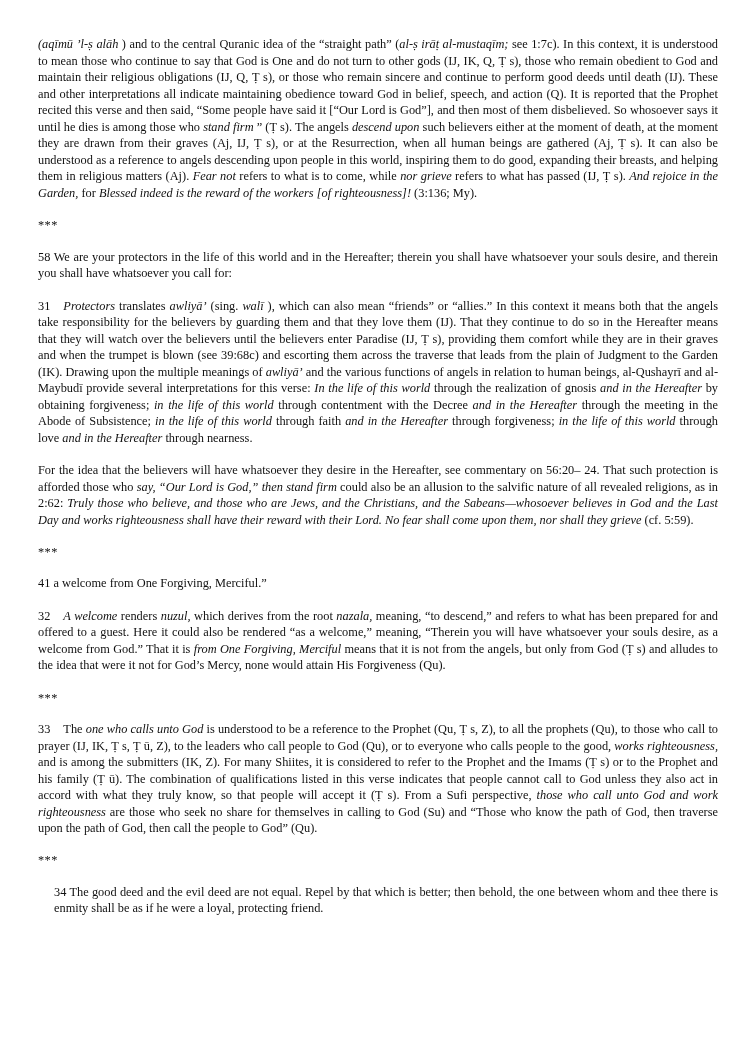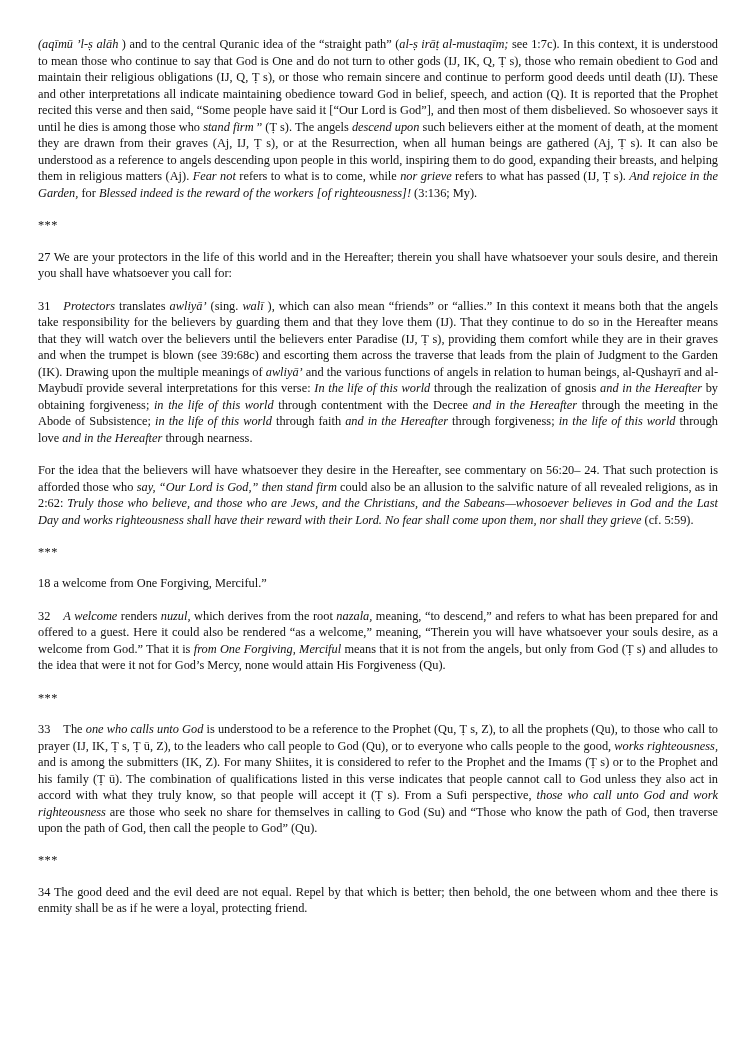--- a/index.html
+++ b/index.html
@@ -43,33 +43,34 @@
     color: #101010;
   }
   .gap {
     display: inline-block;
     width: 13px;
   }
   i, em {
   }
   .tail {
     margin-bottom: 0;
+    margin-left: 16px;
   }
 </style>
 </head>
 <body>
 
 <div id="page">
   <div id="content">
       <p class="para"><i>(aqīmū ’l-ṣ alāh </i><span>) and to the central Quranic idea of the “straight path” (</span><i>al-ṣ irāṭ al-mustaqīm;</i><span> see 1:7c). In this context, it is understood to mean those who continue to say that God is One and do not turn to other gods (IJ, IK, Q, Ṭ s), those who remain obedient to God and maintain their religious obligations (IJ, Q, Ṭ s), or those who remain sincere and continue to perform good deeds until death (IJ). These and other interpretations all indicate maintaining obedience toward God in belief, speech, and action (Q). It is reported that the Prophet recited this verse and then said, “Some people have said it [“Our Lord is God”], and then most of them disbelieved. So whosoever says it until he dies is among those who </span><i>stand firm </i><span>” (Ṭ s). The angels </span><i>descend upon</i><span> such believers either at the moment of death, at the moment they are drawn from their graves (Aj, IJ, Ṭ s), or at the Resurrection, when all human beings are gathered (Aj, Ṭ s). It can also be understood as a reference to angels descending upon people in this world, inspiring them to do good, expanding their breasts, and helping them in religious matters (Aj). </span><i>Fear not</i><span> refers to what is to come, while </span><i>nor grieve</i><span> refers to what has passed (IJ, Ṭ s). </span><i>And rejoice in the Garden,</i><span> for </span><i>Blessed indeed is the reward of the workers [of righteousness]!</i><span> (3:136; My).</span></p>
       <div class="sep">***</div>
-      <p class="para verse"><span>27 We are your protectors in the life of this world and in the Hereafter; therein you shall have whatsoever your souls desire, and therein you shall have whatsoever you call for:</span></p>
+      <p class="para verse"><span>58 We are your protectors in the life of this world and in the Hereafter; therein you shall have whatsoever your souls desire, and therein you shall have whatsoever you call for:</span></p>
       <p class="para"><span>31</span><span class="gap">&nbsp;</span><i>Protectors</i><span> translates </span><i>awliyā’</i><span> (sing. </span><i>walī</i><span> ), which can also mean “friends” or “allies.” In this context it means both that the angels take responsibility for the believers by guarding them and that they love them (IJ). That they continue to do so in the Hereafter means that they will watch over the believers until the believers enter Paradise (IJ, Ṭ s), providing them comfort while they are in their graves and when the trumpet is blown (see 39:68c) and escorting them across the traverse that leads from the plain of Judgment to the Garden (IK). Drawing upon the multiple meanings of </span><i>awliyā’</i><span> and the various functions of angels in relation to human beings, al-Qushayrī and al-Maybudī provide several interpretations for this verse: </span><i>In the life of this world</i><span> through the realization of gnosis </span><i>and in the Hereafter</i><span> by obtaining forgiveness; </span><i>in the life of this world</i><span> through contentment with the Decree </span><i>and in the Hereafter</i><span> through the meeting in the Abode of Subsistence; </span><i>in the life of this world</i><span> through faith </span><i>and in the Hereafter</i><span> through forgiveness; </span><i>in the life of this world</i><span> through love </span><i>and in the Hereafter</i><span> through nearness.</span></p>
       <p class="para"><span>For the idea that the believers will have whatsoever they desire in the Hereafter, see commentary on 56:20– 24. That such protection is afforded those who </span><i>say, “Our Lord is God,” then stand firm</i><span> could also be an allusion to the salvific nature of all revealed religions, as in 2:62: </span><i>Truly those who believe, and those who are Jews, and the Christians, and the Sabeans—whosoever believes in God and the Last Day and works righteousness shall have their reward with their Lord. No fear shall come upon them, nor shall they grieve</i><span> (cf. 5:59).</span></p>
       <div class="sep">***</div>
-      <p class="para verse"><span>18 a welcome from One Forgiving, Merciful.”</span></p>
+      <p class="para verse"><span>41 a welcome from One Forgiving, Merciful.”</span></p>
       <p class="para"><span>32</span><span class="gap">&nbsp;</span><i>A welcome</i><span> renders </span><i>nuzul,</i><span> which derives from the root </span><i>nazala,</i><span> meaning, “to descend,” and refers to what has been prepared for and offered to a guest. Here it could also be rendered “as a welcome,” meaning, “Therein you will have whatsoever your souls desire, as a welcome from God.” That it is </span><i>from One Forgiving, Merciful</i><span> means that it is not from the angels, but only from God (Ṭ s) and alludes to the idea that were it not for God’s Mercy, none would attain His Forgiveness (Qu).</span></p>
       <div class="sep">***</div>
       <p class="para"><span>33</span><span class="gap">&nbsp;</span><span>The </span><i>one who calls unto God</i><span> is understood to be a reference to the Prophet (Qu, Ṭ s, Z), to all the prophets (Qu), to those who call to prayer (IJ, IK, Ṭ s, Ṭ ū, Z), to the leaders who call people to God (Qu), or to everyone who calls people to the good, </span><i>works righteousness,</i><span> and is among the submitters (IK, Z). For many Shiites, it is considered to refer to the Prophet and the Imams (Ṭ s) or to the Prophet and his family (Ṭ ū). The combination of qualifications listed in this verse indicates that people cannot call to God unless they also act in accord with what they truly know, so that people will accept it (Ṭ s). From a Sufi perspective, </span><i>those who call unto God and work righteousness</i><span> are those who seek no share for themselves in calling to God (Su) and “Those who know the path of God, then traverse upon the path of God, then call the people to God” (Qu).</span></p>
       <div class="sep">***</div>
       <p class="para verse tail"><span>34 The good deed and the evil deed are not equal. Repel by that which is better; then behold, the one between whom and thee there is enmity shall be as if he were a loyal, protecting friend.</span></p>
     </div>
 </div>
 
 </body></html>

